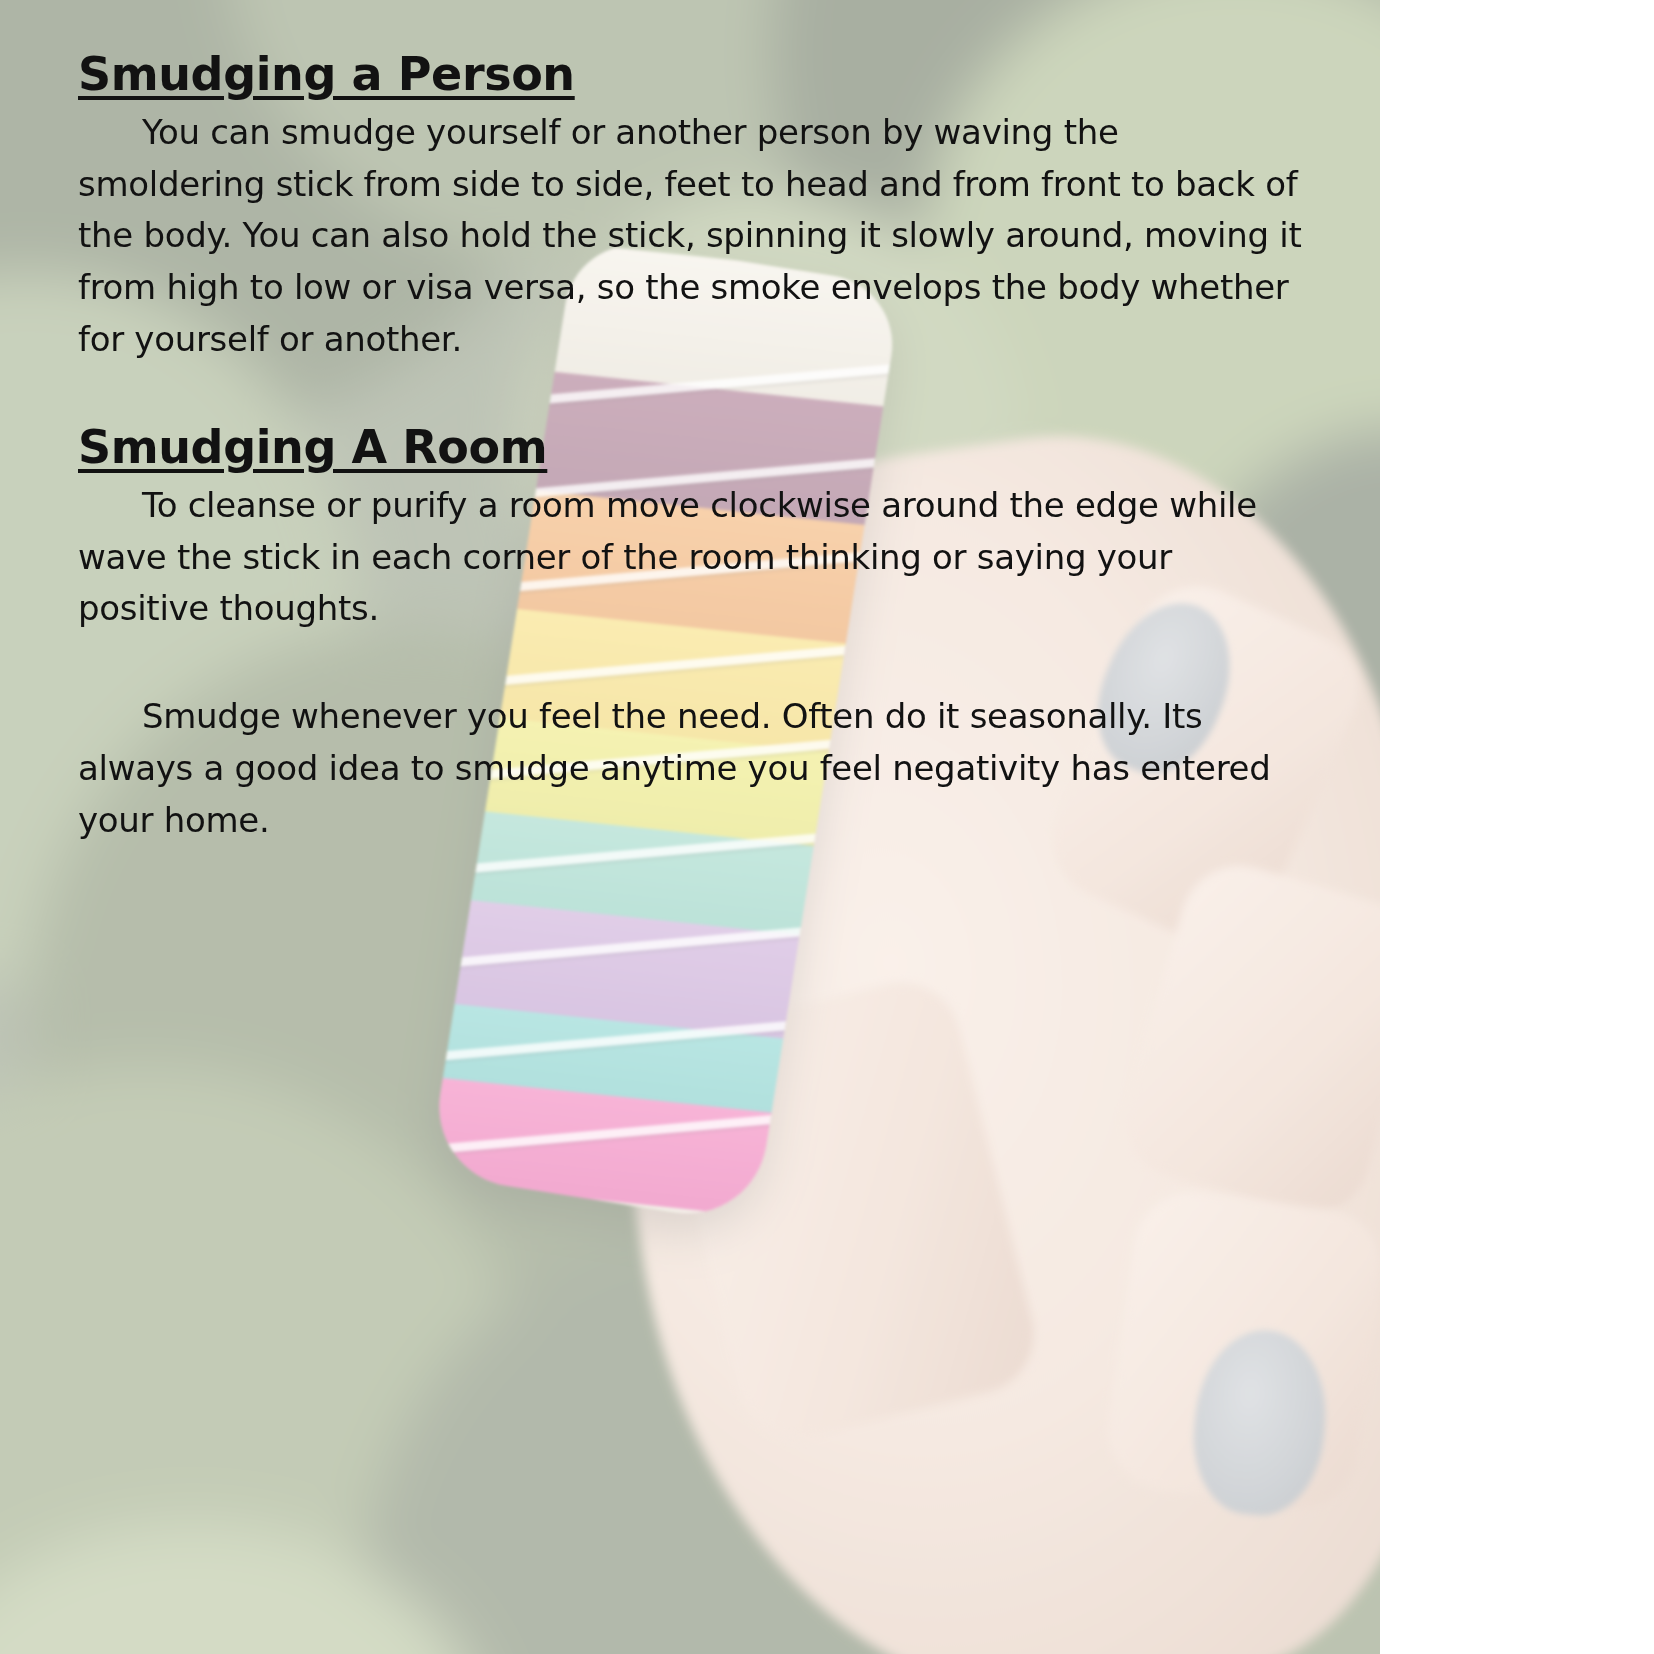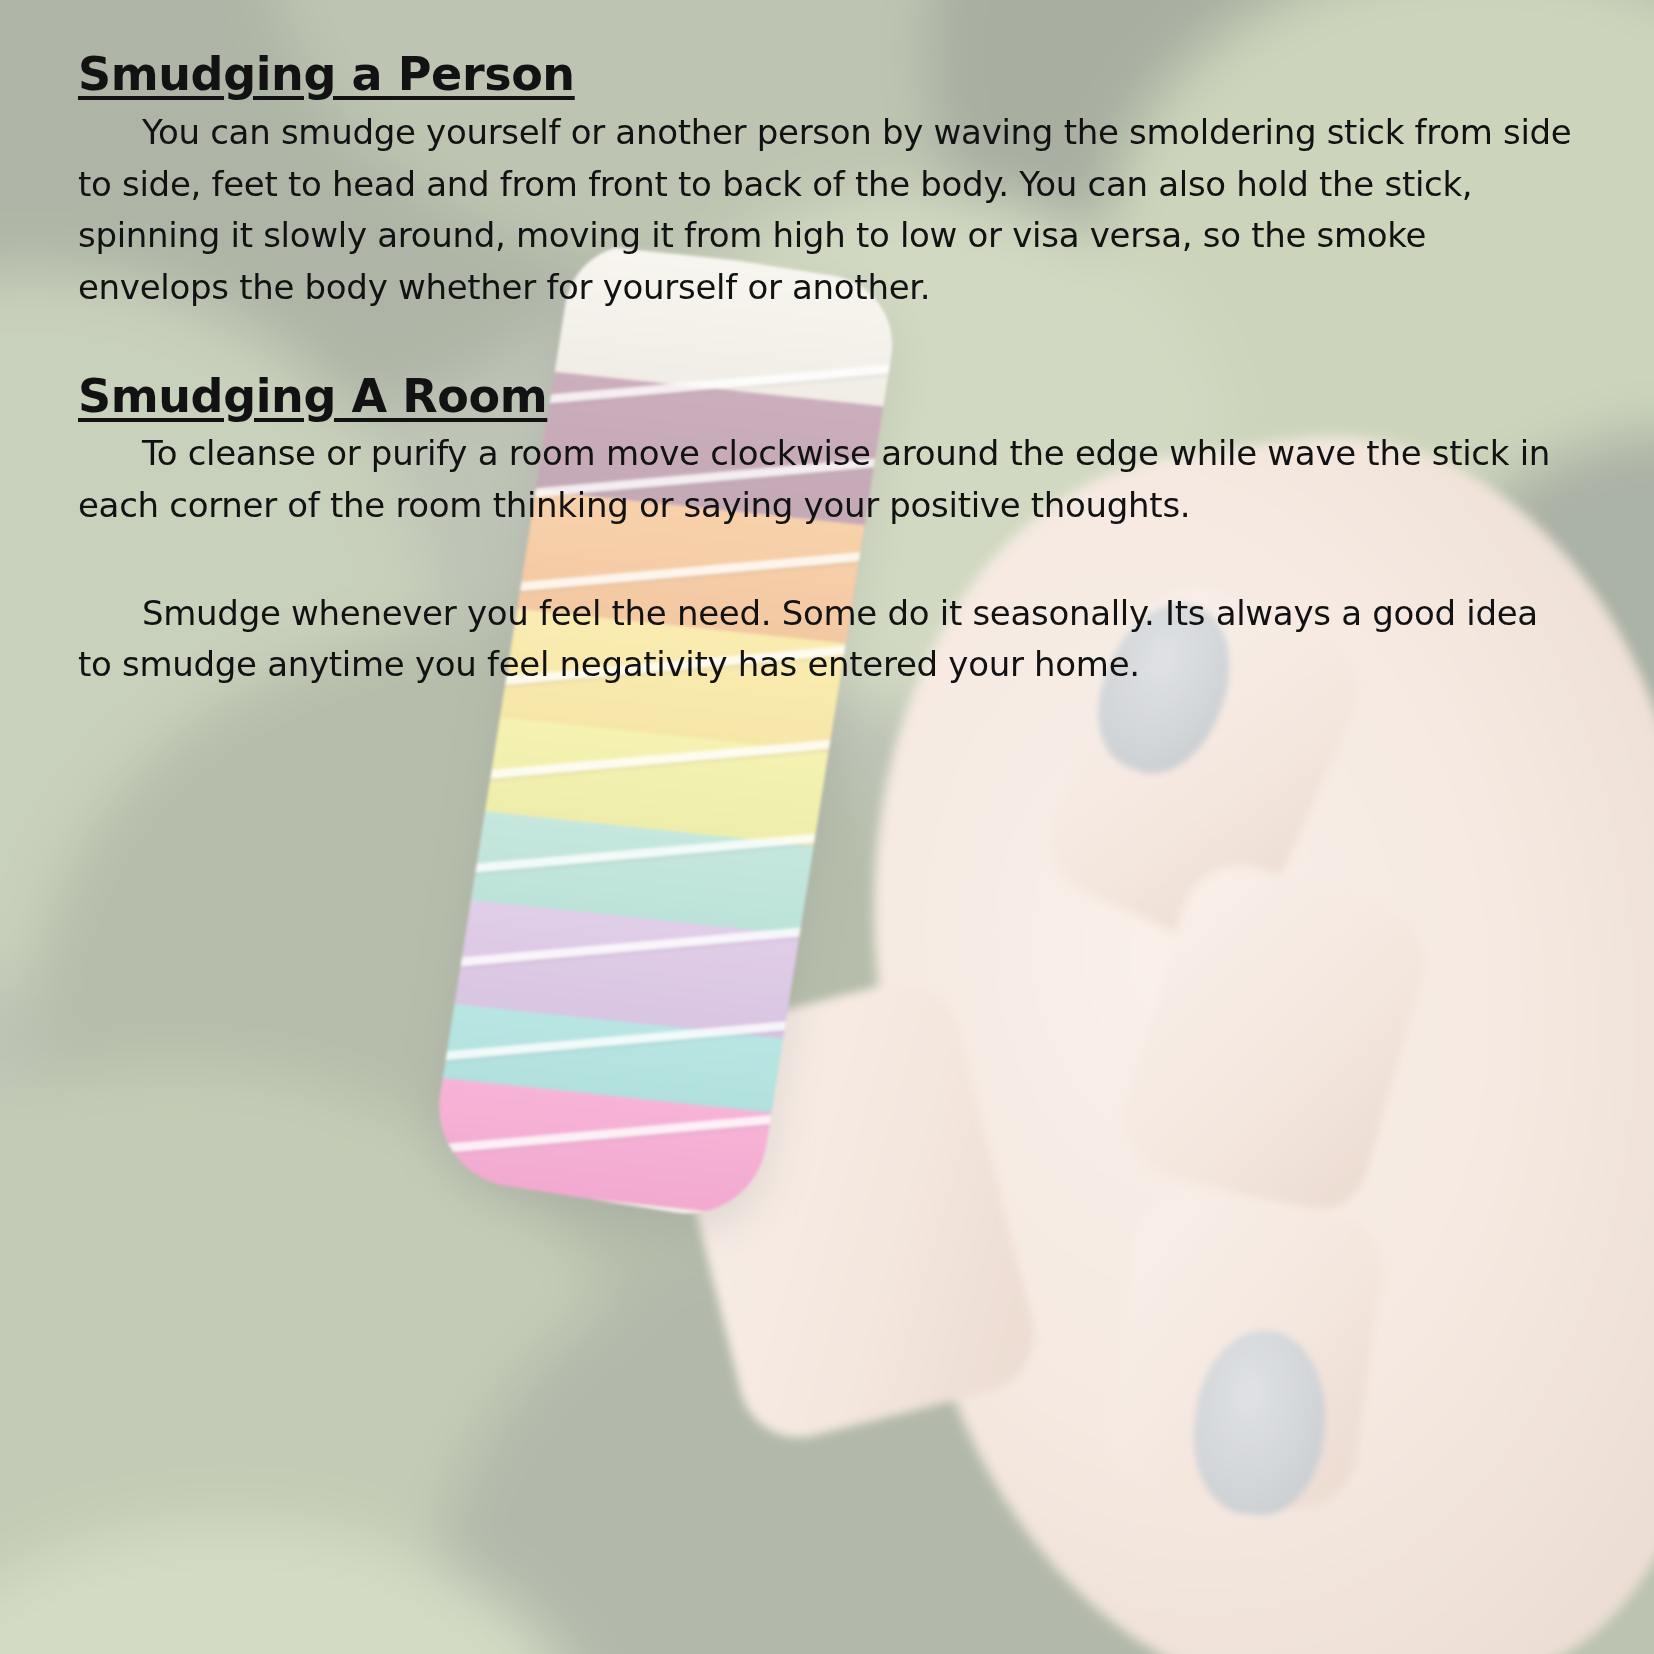--- a/index.html
+++ b/index.html
@@ -2,21 +2,21 @@
 <html><head>
 <meta charset="utf-8">
 <style>
   html, body {
     margin: 0;
     padding: 0;
     background: #ffffff;
   }
   #page {
     position: relative;
-    width: 1654px;
+    width: 1380px;
     height: 1654px;
     overflow: hidden;
     font-family: "DejaVu Sans", sans-serif;
   }
 
   
   .bg {
     position: absolute;
     inset: 0;
     background-color: #6f7d5e;
@@ -183,17 +183,17 @@
       <h2>Smudging a Person</h2>
       <p>You can smudge yourself or another person by waving the smoldering stick from side to side, feet to head and from front to back of the body. You can also hold the stick, spinning it slowly around, moving it from high to low or visa versa, so the smoke envelops the body whether for yourself or another.</p>
     </div>
 
     <div class="section">
       <h2>Smudging A Room</h2>
       <p>To cleanse or purify a room move clockwise around the edge while wave the stick in each corner of the room thinking or saying your positive thoughts.</p>
     </div>
 
     <div class="section">
-      <p>Smudge whenever you feel the need. Some do it seasonally. Its always a good idea to smudge anytime you feel negativity has entered your home.</p>
+      <p>Smudge whenever you feel the need. Often do it seasonally. Its always a good idea to smudge anytime you feel negativity has entered your home.</p>
     </div>
 
   </div>
 </div>
 
 </body></html>

